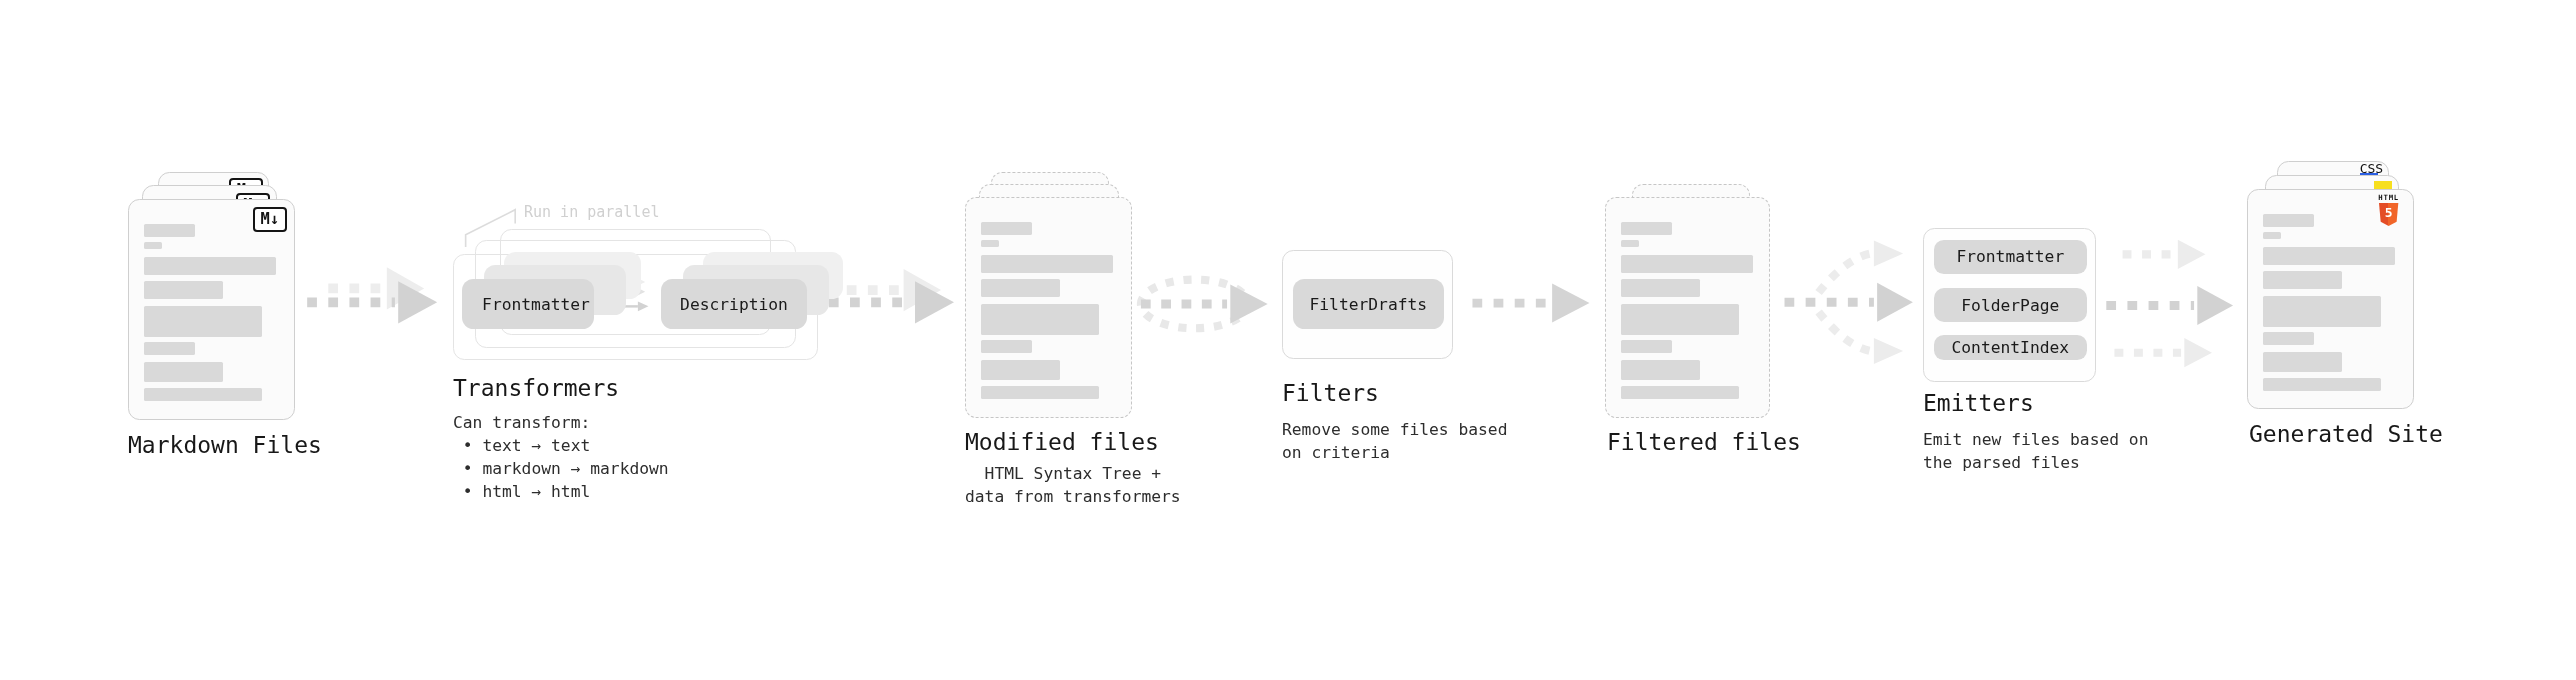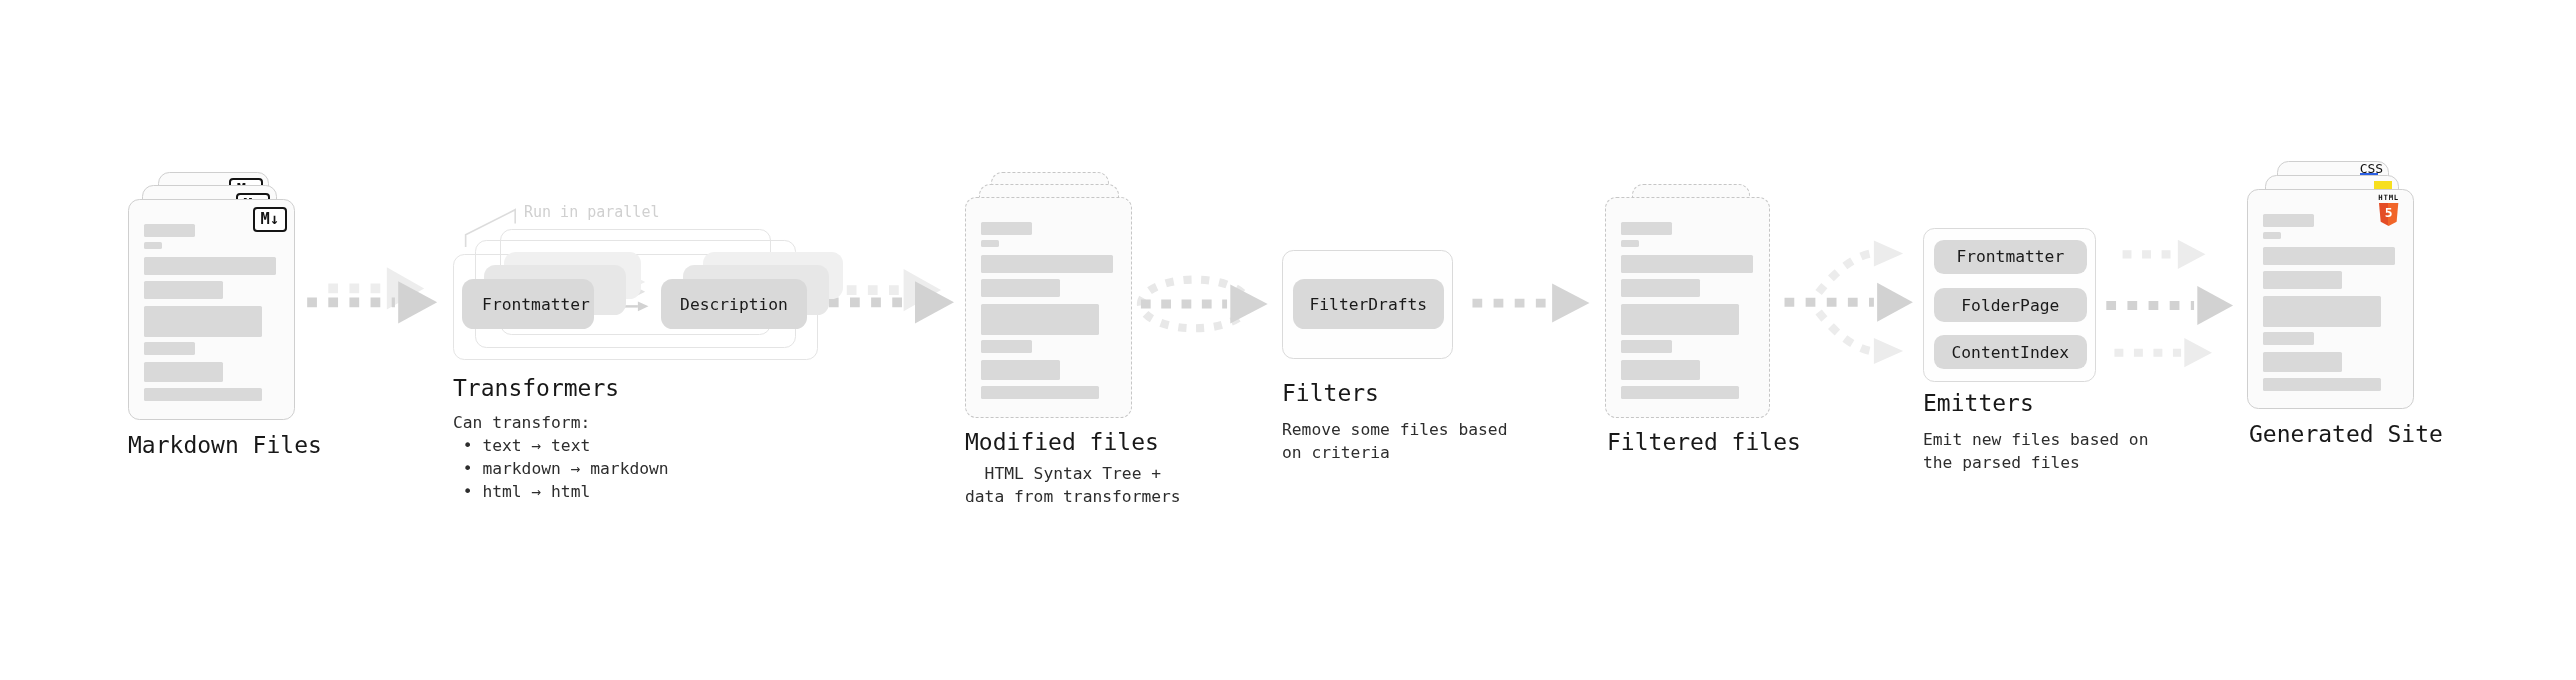--- a/index.html
+++ b/index.html
@@ -164,21 +164,21 @@
       <div class="bar" style="top: 106px; width: 118px; height: 31px;"></div>
       <div class="bar" style="top: 142px; width: 51px; height: 13px;"></div>
       <div class="bar" style="top: 162px; width: 79px; height: 19.5px;"></div>
       <div class="bar" style="top: 188px; width: 118px; height: 13px;"></div>
     </div>
   <div class="label" style="left:1607px;top:429px;">Filtered files</div>
 
   <div class="box" style="left:1923px;top:228px;width:173px;height:154px;">
     <div class="pill" style="left:9.8px;top:10.6px;width:153px;height:34px;position:absolute;border-radius:9.8px;">Frontmatter</div>
     <div class="pill" style="left:9.8px;top:59px;width:153px;height:34px;position:absolute;border-radius:10px;">FolderPage</div>
-    <div class="pill" style="left:9.8px;top:106px;width:153px;height:34px;position:absolute;border-radius:9.8px;">ContentIndex</div>
+    <div class="pill" style="left:9.8px;top:106px;width:153px;height:25px;position:absolute;border-radius:9.8px;">ContentIndex</div>
   </div>
   <div class="label" style="left:1923px;top:390px;">Emitters</div>
   <div class="desc" style="left:1923px;top:428px;">Emit new files based on
 the parsed files</div>
 
   <div class="doc" style="left:2277px;top:161px;width:112px;height:220px;">
     <div class="css-badge">
       <div class="css-txt">CSS</div>
       <div class="css-bar"></div>
     </div>

